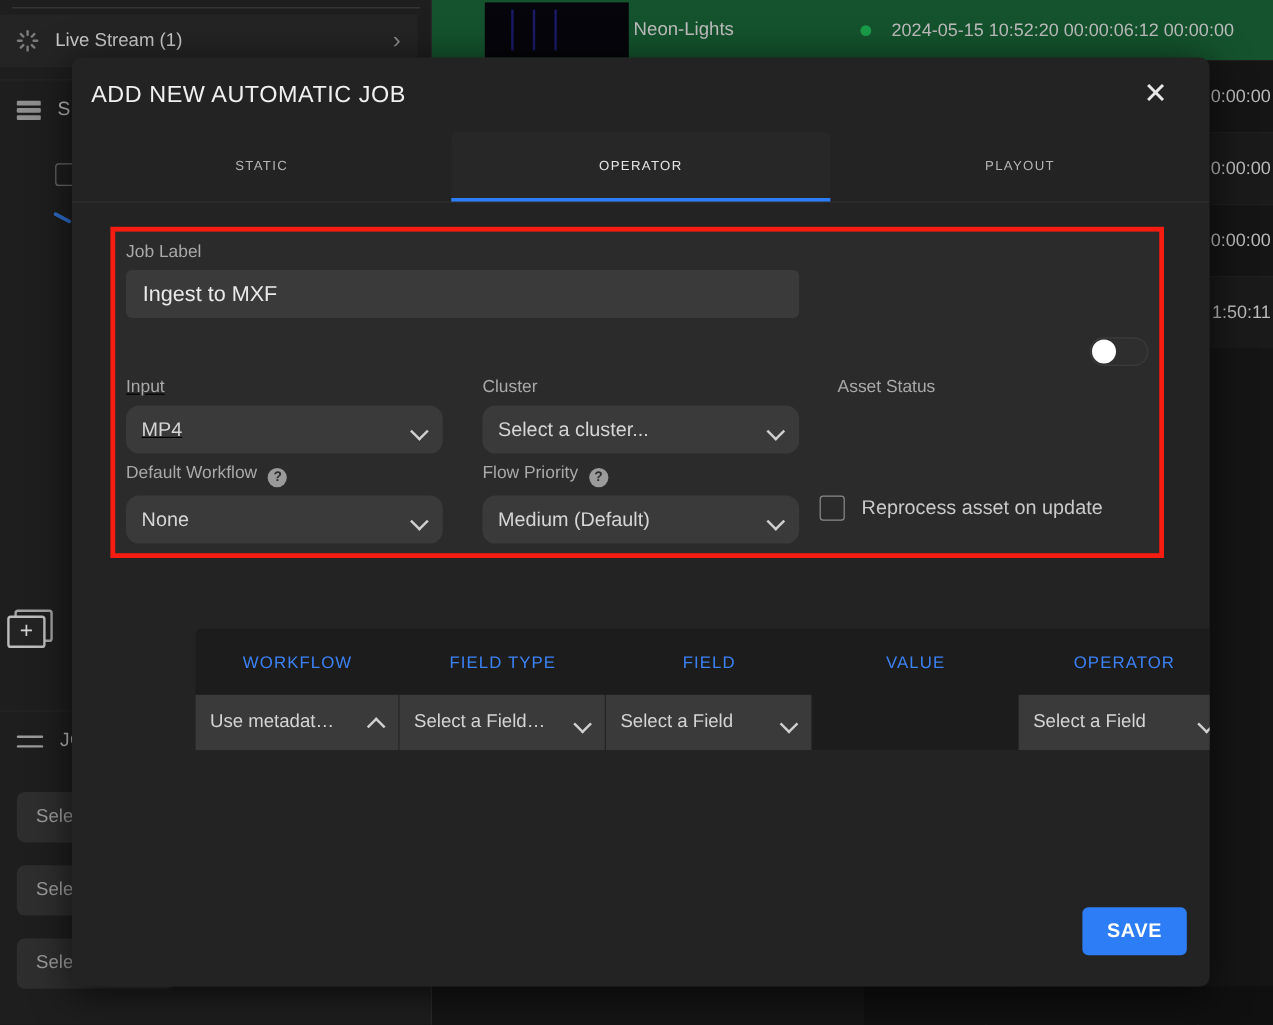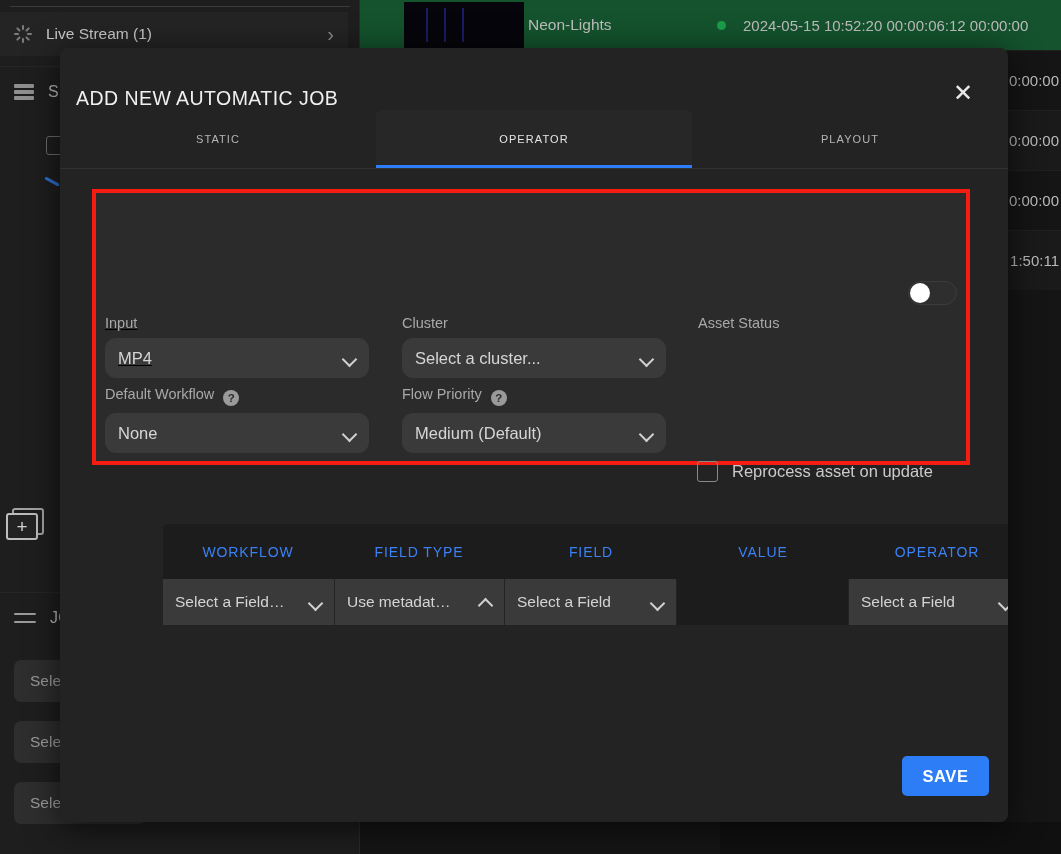--- a/index.html
+++ b/index.html
@@ -103,21 +103,21 @@
   .bg-bottom-band { position: absolute; left: 360px; top: 822px; right: 0; bottom: 0; background: #101010; }
 
   
   .modal {
     position: absolute; left: 60px; top: 48px; width: 948px; height: 774px;
     background: #232323; border-radius: 8px;
     box-shadow: 0 6px 34px rgba(0,0,0,.65);
     overflow: hidden;
   }
   .modal-header {
-    height: 62px; display: flex; align-items: flex-end;
+    height: 62px; display: flex; align-items: center;
     padding: 0 28px 0 16px;
   }
   .modal-title {
     color: #f0f0f0; font-size: 19.5px; letter-spacing: .45px;
   }
   .close-btn {
     margin-left: auto; width: 34px; height: 34px;
     display: flex; align-items: center; justify-content: center;
     color: #e8e8e8; font-size: 24px; line-height: 1; cursor: pointer;
   }
@@ -337,20 +337,24 @@
       <div class="tab">STATIC</div>
       <div class="tab active">OPERATOR</div>
       <div class="tab">PLAYOUT</div>
     </div>
     <div class="tabs-underline"></div>
 
     <div class="modal-body">
 
       <div class="highlight-box">
 
+        <div style="position:absolute;left:9px;top:9px;">
+          <div class="field-label">Job Label</div>
+          <input class="text-input" placeholder="Job Label" value="Ingest to MXF" style="">
+        </div>
 
         <div class="toggle" style="position:absolute;left:812px;top:88px;">
           <div class="knob"></div>
         </div>
 
         <div style="position:absolute;left:9px;top:122px;width:264px;text-decoration:underline;">
           <div class="field-label">Input</div>
           <div class="selectbox">
             <span>MP4</span>
             <span class="chev chev-d"></span>
@@ -382,43 +386,43 @@
         <div style="position:absolute;left:306px;top:193px;width:264px;">
           <div class="field-label">
             <span>Flow Priority</span><span class="help-icon">?</span>
           </div>
           <div class="selectbox">
             <span>Medium (Default)</span>
             <span class="chev chev-d"></span>
           </div>
         </div>
 
-        <div class="checkbox-row" style="position:absolute;left:601px;top:220px;margin-top:48px;">
+        <div class="checkbox-row" style="position:absolute;left:587px;top:220px;">
           <span class="checkbox-sq"></span>
           <span class="checkbox-lbl">Reprocess asset on update</span>
         </div>
       </div>
 
       <div class="cond-table">
         <div class="cond-head">
           <div class="col-w1">WORKFLOW</div>
           <div class="col-w2">FIELD TYPE</div>
           <div class="col-w3">FIELD</div>
           <div class="col-w4">VALUE</div>
           <div class="col-w5">OPERATOR</div>
         </div>
         <div class="cond-row">
-          <div class="cond-cell col-w2">
-            <span>Select a Field…</span>
-            <span class="chev chev-d"></span>
-          </div>
           <div class="cond-cell col-w1">
             <span>Use metadat…</span>
             <span class="chev chev-u"></span>
           </div>
+          <div class="cond-cell col-w2">
+            <span>Select a Field…</span>
+            <span class="chev chev-d"></span>
+          </div>
           <div class="cond-cell col-w3">
             <span>Select a Field</span>
             <span class="chev chev-d"></span>
           </div>
           <div class="cond-cell col-w4 empty">
             <span></span>
           </div>
           <div class="cond-cell col-w5">
             <span>Select a Field</span>
             <span class="chev chev-d"></span>

